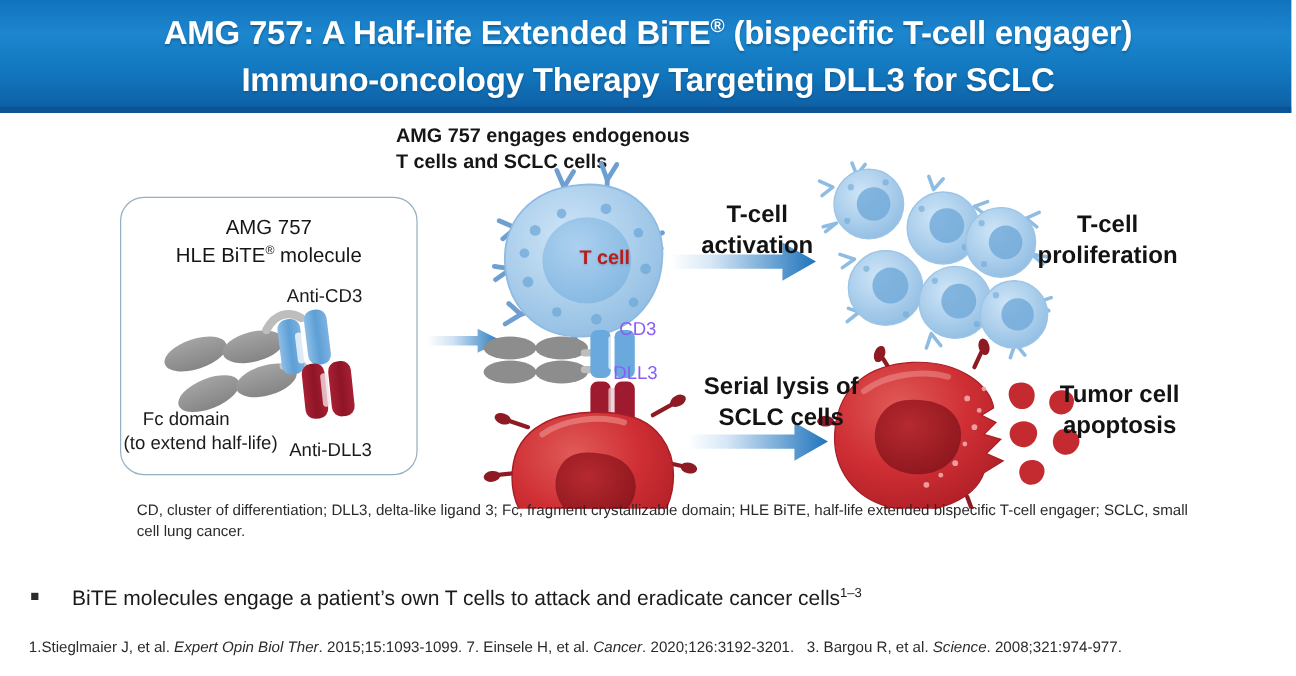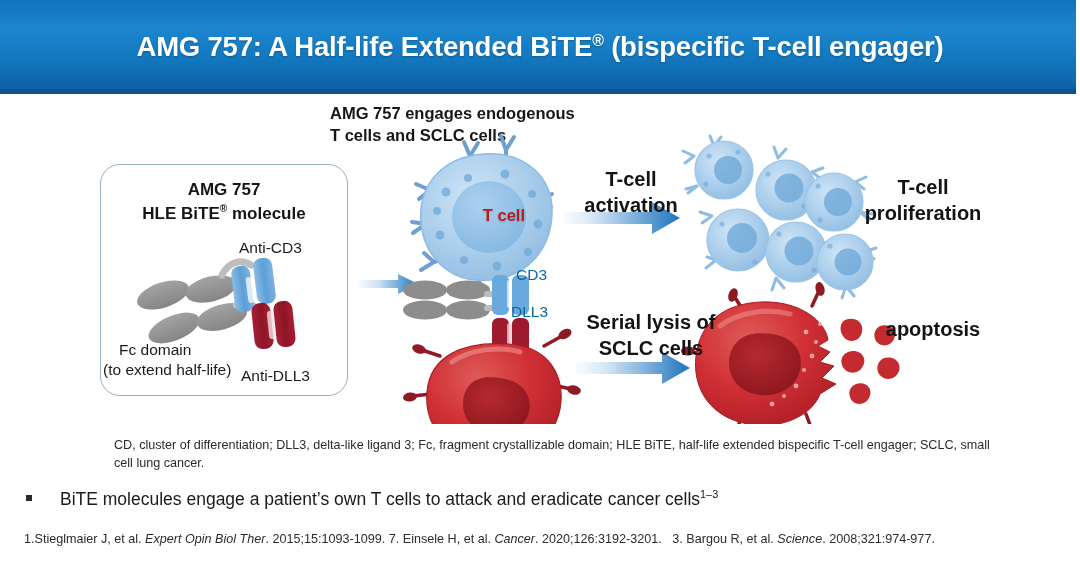--- a/index.html
+++ b/index.html
@@ -67,21 +67,21 @@
     border-radius: 20px;
     background: #ffffff;
     box-sizing: border-box;
   }
   #molecule-box-title {
     position: absolute;
     left: 0; top: 14px;
     width: 100%;
     text-align: center;
     font-size: 17px;
-    font-weight: bold;
+    font-weight: normal;
     color: #161616;
     line-height: 1.33;
   }
   #molecule-box-title sup { font-size: 0.6em; vertical-align: super; }
 
   .mol-label {
     position: absolute;
     font-size: 15.5px;
     color: #1b1b1b;
     white-space: nowrap;
@@ -120,30 +120,30 @@
     white-space: nowrap;
   }
   #label-tcell-activation { left: 561px; top: 72px;  width: 140px; }
   #label-tcell-prolif     { left: 828px; top: 80px;  width: 190px; }
   #label-serial-lysis     { left: 556px; top: 215px; width: 190px; }
   #label-tumor-apoptosis  { left: 838px; top: 222px; width: 190px; }
 
   .mini-label {
     position: absolute;
     font-size: 15.5px;
-    color: #0369a1;
+    color: #8b5cf6;
     white-space: nowrap;
   }
   #label-cd3  { left: 516px; top: 172px; }
   #label-dll3 { left: 511px; top: 209px; }
 
   
   #abbrev {
     position: absolute;
-    left: 114px; top: 436px;
+    left: 114px; top: 416px;
     width: 880px;
     font-size: 12.6px;
     color: #2a2a2a;
     line-height: 1.46;
   }
 
   
   #bullet-row {
     position: absolute;
     left: 26px; top: 487px;
@@ -179,20 +179,21 @@
 </style>
 </head>
 <body>
 
 <div id="slide">
 
   <div id="title-banner">
     <div class="title-line">
       <span>AMG 757: A Half-life Extended BiTE</span><sup>®</sup><span> (bispecific T-cell engager)</span>
     </div>
+    <div class="title-line">Immuno-oncology Therapy Targeting DLL3 for SCLC</div>
   </div>
 
   <div id="figure">
 
     <div id="molecule-box">
       <div id="molecule-box-title">
         <div>AMG 757</div>
         <div>
           <span>HLE BiTE</span><sup>®</sup><span> molecule</span>
         </div>
@@ -516,20 +517,21 @@
     </div>
     <div class="panel-label" id="label-tcell-prolif">
       <div>T-cell</div>
       <div>proliferation</div>
     </div>
     <div class="panel-label" id="label-serial-lysis">
       <div>Serial lysis of</div>
       <div>SCLC cells</div>
     </div>
     <div class="panel-label" id="label-tumor-apoptosis">
+      <div>Tumor cell</div>
       <div>apoptosis</div>
     </div>
   </div>
 
   <div id="abbrev">CD, cluster of differentiation; DLL3, delta-like ligand 3; Fc, fragment crystallizable domain; HLE BiTE, half-life extended bispecific T-cell engager; SCLC, small cell lung cancer.</div>
 
   <div id="bullet-row">
     <span id="bullet-marker"></span>
     <span id="bullet-text"><span>BiTE molecules engage a patient’s own T cells to attack and eradicate cancer cells</span><sup>1–3</sup></span>
   </div>

